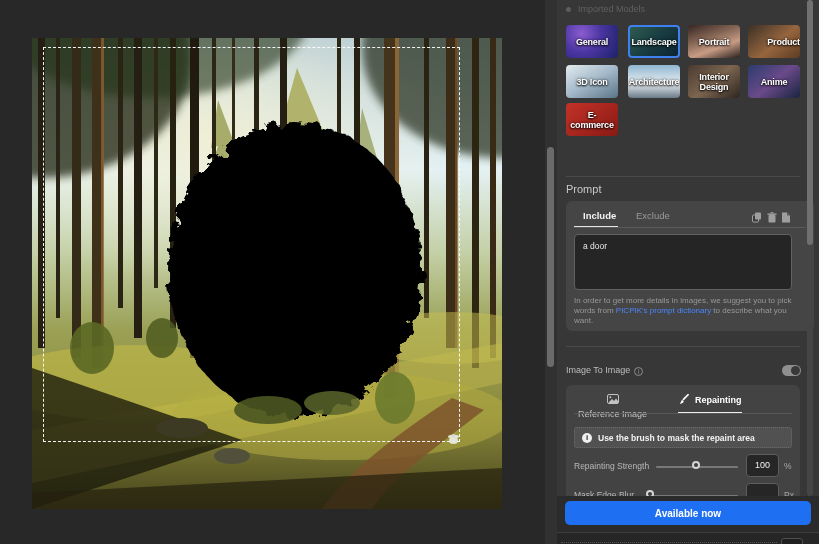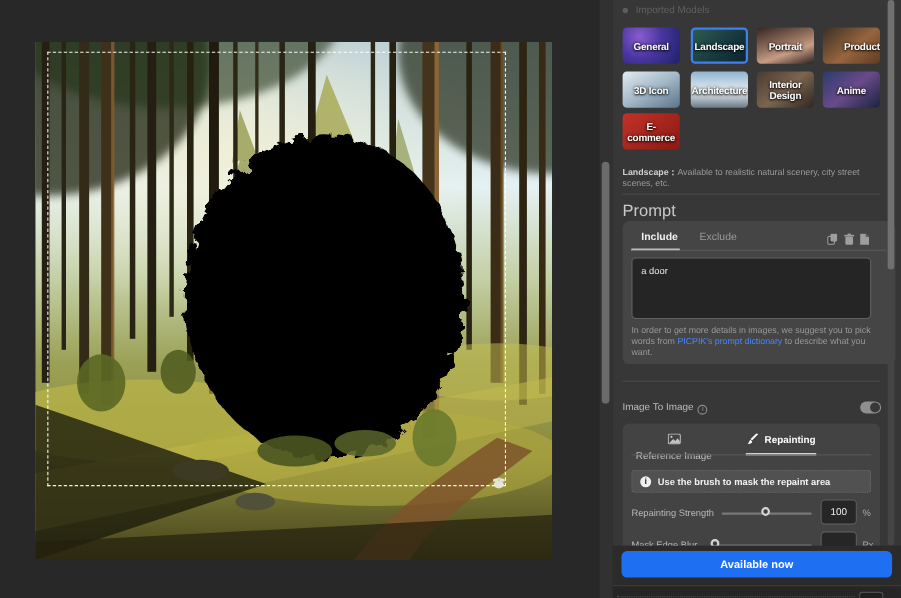--- a/index.html
+++ b/index.html
@@ -42,21 +42,21 @@
   .m5 { background:linear-gradient(180deg, #8fb4d0 0%, #e9eff3 55%, #6a7a88 100%); }
   .m6 { background:linear-gradient(140deg, #4a3a30 0%, #7c6550 50%, #2e2620 100%); }
   .m7 { background:linear-gradient(140deg, #2c3c6c 0%, #6a4a8a 50%, #1a2440 100%); }
   .m8 { background:linear-gradient(140deg, #c23228 0%, #8a1a14 100%); }
 
   .model-desc { position:absolute; left:9px; top:151px; width:240px; font-size:8px; color:#9a9a9a; }
   .model-desc b { color:#cfcfcf; font-weight:bold; }
 
   .divider { position:absolute; left:9px; width:234px; border-top:1px solid #4a4a4a; }
 
-  .prompt-title { position:absolute; left:9px; top:183px; font-size:15px; color:#c8c8c8; }
+  .prompt-title { position:absolute; left:9px; top:183px; font-size:11px; color:#c8c8c8; }
 
   .prompt-card { position:absolute; left:9px; top:201px; width:248px; height:130px;
                  background:#454545; border-radius:6px; }
   .ptab { position:absolute; top:9px; font-size:9.5px; cursor:pointer; }
   .ptab.active { color:#f2f2f2; font-weight:bold; }
   .ptab.inactive { color:#9a9a9a; }
   .ptab-underline { position:absolute; left:8px; top:25px; width:44px; height:2px; background:#e4e4e4; }
   .ptab-divider { position:absolute; left:8px; right:8px; top:26px; border-top:1px solid #5a5a5a; }
   .picon { position:absolute; top:11px; width:10px; height:11px; cursor:pointer; }
   .picon svg { display:block; }
@@ -230,21 +230,20 @@
   <div class="tile m6" style="left:131px;top:65px;">
       <span class="tlabel">Interior Design</span>
     </div>
   <div class="tile m7" style="left:191px;top:65px;">
       <span class="tlabel">Anime</span>
     </div>
   <div class="tile m8" style="left:9px;  top:103px;">
       <span class="tlabel">E-commerce</span>
     </div>
 
-  <div class="model-desc"><b>Landscape：</b><span>Available to realistic natural scenery, city street scenes, etc.</span></div>
 
   <div class="divider" style="top:176px;"></div>
 
   <div class="prompt-title">Prompt</div>
 
   <div class="prompt-card">
     <span class="ptab active" style="left:17px;">Include</span>
     <span class="ptab inactive" style="left:70px;">Exclude</span>
 
     <span class="picon" style="left:186px;">

